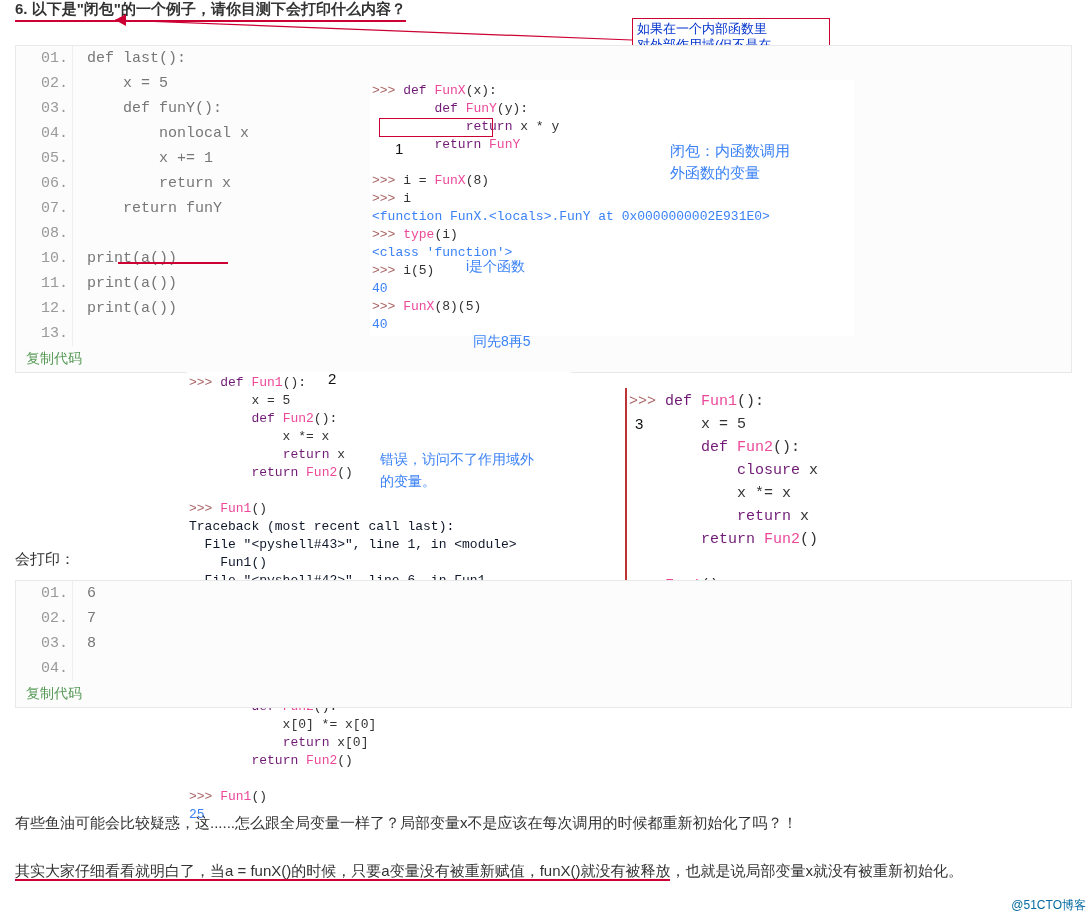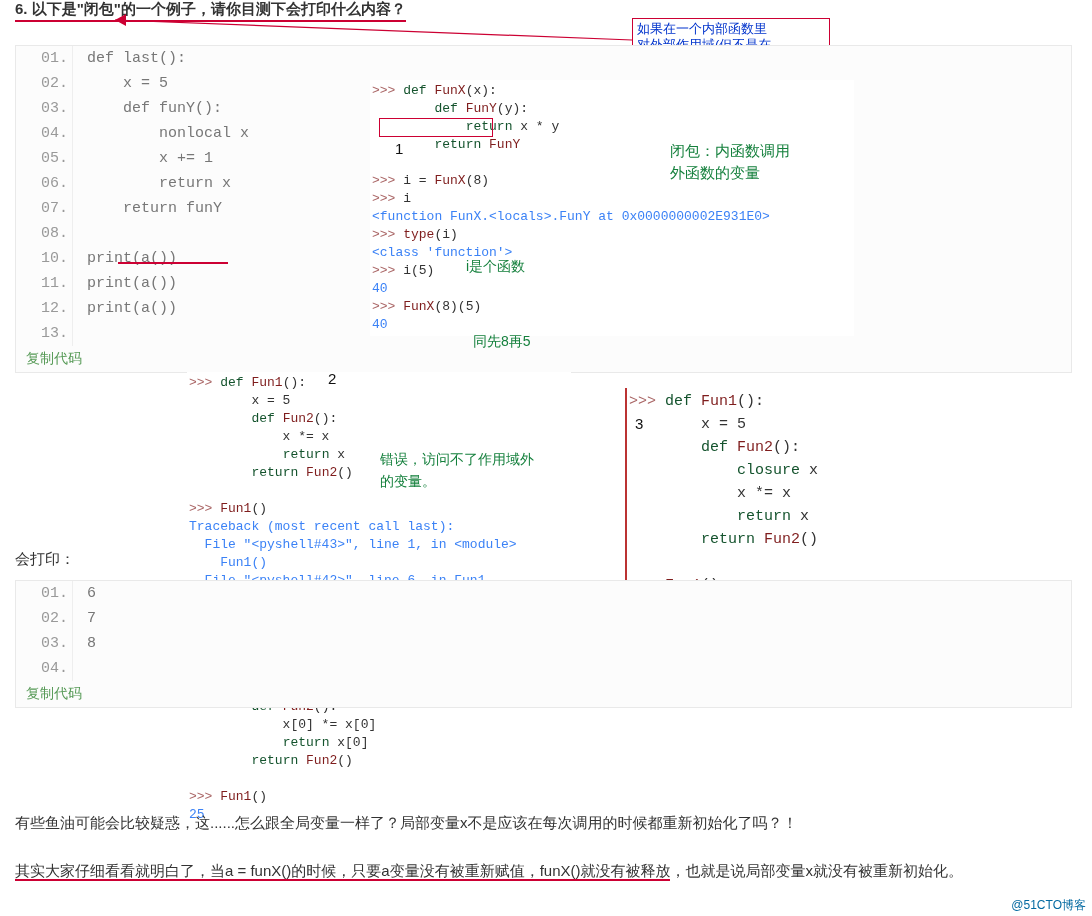--- a/index.html
+++ b/index.html
@@ -28,21 +28,21 @@
     position: absolute;
     border: 1px solid #cc0033;
     font-size: 13px;
     line-height: 16px;
     color: #0033cc;
     padding: 2px 4px;
     background: #fff;
   }
   .anno-red {
     position: absolute;
-    color: #15803d;
+    color: #3b82f6;
     font-size: 15px;
     line-height: 22px;
   }
   .code-panel {
     position: absolute;
     background: #fcfcfc;
     border: 1px solid #e9e9e9;
   }
   .code-row {
     display: flex;
@@ -72,23 +72,23 @@
     position: absolute;
     background: #fff;
     font-family: Consolas, "Courier New", monospace;
     font-size: 13px;
     line-height: 18px;
     white-space: pre;
     color: #333;
     padding: 2px;
   }
   .o-prompt { color: #a66; }
-  .o-kw { color: #14532d; }
-  .o-fn { color: #7f1d1d; }
-  .o-err { color: #3b82f6; }
+  .o-kw { color: #701a75; }
+  .o-fn { color: #ec4899; }
+  .o-err { color: #0f172a; }
   .o-out { color: #3b82f6; }
   .underline-red {
     border-bottom: 2px solid #cc0033;
   }
   .small-black {
     position: absolute;
     color: #111;
     font-size: 15px;
     font-family: Arial;
   }

